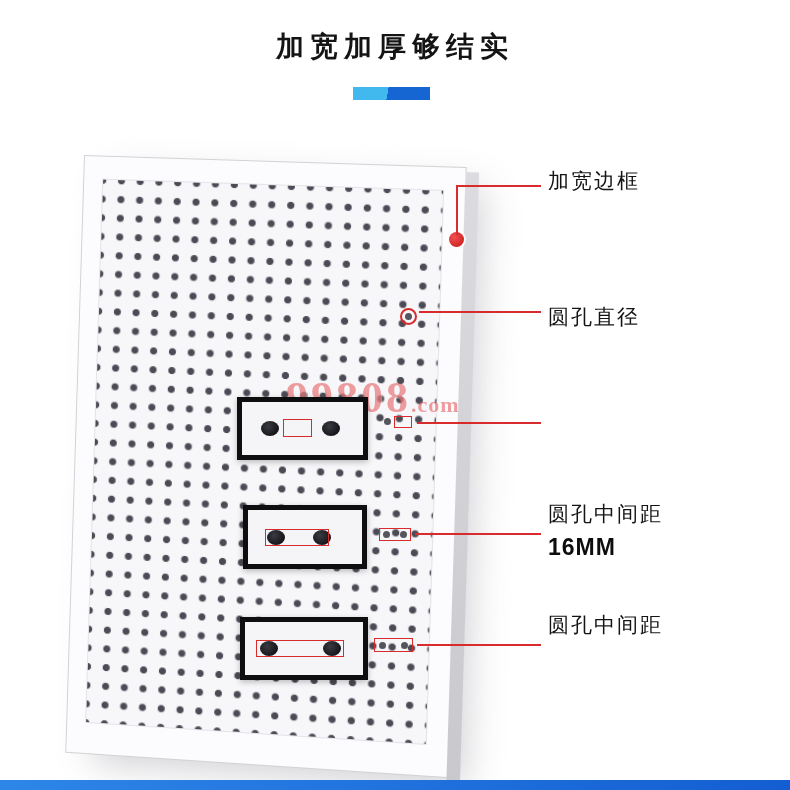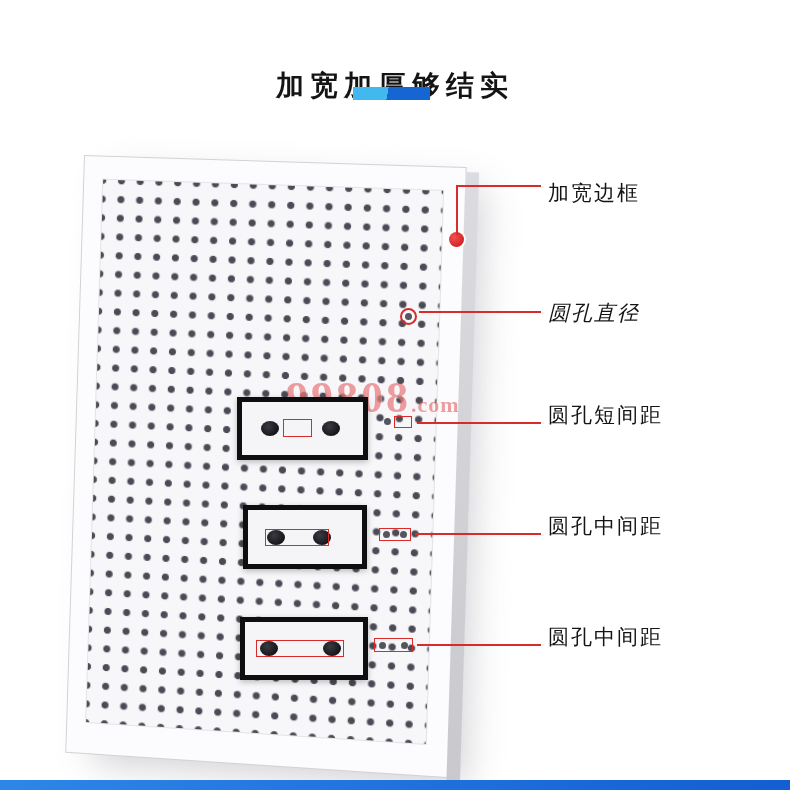--- a/index.html
+++ b/index.html
@@ -6,21 +6,21 @@
   .stage{
     position:relative;width:790px;height:790px;margin:0 auto;
     background:#ffffff;overflow:hidden;
     font-family:"Liberation Sans", sans-serif;color:#111;
   }
 
   
   .title{
     position:absolute;top:28px;left:0;width:100%;
     text-align:center;font-family:"Liberation Serif", serif;
-    font-size:28px;font-weight:600;letter-spacing:6px;color:#141414;margin-top:39px;
+    font-size:28px;font-weight:600;letter-spacing:6px;color:#141414;
   }
   .title-accent{
     position:absolute;left:353px;top:87px;width:77px;height:13px;
     background:linear-gradient(100deg,#41b9ef 0 45%,#1565d2 45% 100%);
   }
 
   
   .board{
     position:absolute;left:84px;top:155px;width:376px;height:598px;
     background:#fcfcfe;border:1px solid #d2d2d6;
@@ -86,24 +86,24 @@
   .rline{position:absolute;background:#d92b2b;}
   .l1h{left:457px;top:185px;width:84px;height:2px;}
   .l1v{left:456px;top:185px;width:2px;height:50px;}
   .l2{left:419px;top:311px;width:122px;height:2px;}
   .l3{left:417px;top:422px;width:124px;height:2px;}
   .l4{left:415px;top:533px;width:126px;height:2px;}
   .l5{left:417px;top:644px;width:124px;height:2px;}
 
   
   .ann{position:absolute;left:548px;}
-  .ann .label{font-size:21px;line-height:26px;color:#141414;letter-spacing:2px;margin-top:12px;}
+  .ann .label{font-size:21px;line-height:26px;color:#141414;letter-spacing:2px;}
   .ann .value{font-size:23px;line-height:28px;font-weight:bold;margin-top:6px;letter-spacing:1px;color:#0d0d0d;}
   .ann-1{top:168px;}
-  .ann-2{top:288px;font-style:italic;}
+  .ann-2{top:304px;}
   .ann-3{top:390px;}
   .ann-4{top:501px;}
   .ann-5{top:612px;}
 
   
   .bottom-bar{
     position:absolute;left:0;top:780px;width:100%;height:10px;
     background:linear-gradient(90deg,#2e86e8,#135ed2);
   }
 </style>
@@ -171,24 +171,24 @@
   <div class="rline l4"></div>
   <div class="rline l5"></div>
 
   <div class="ann ann-1">
     <div class="label">加宽边框</div>
   </div>
   <div class="ann ann-2">
     <div class="label">圆孔直径</div>
   </div>
   <div class="ann ann-3">
-    <div class="label">圆孔短间距</div>
   </div>
   <div class="ann ann-4">
     <div class="label">圆孔中间距</div>
+    <div class="value">16MM</div>
   </div>
   <div class="ann ann-5">
     <div class="label">圆孔中间距</div>
   </div>
 
   <div class="bottom-bar"></div>
 
 </div>
 
 </body></html>

